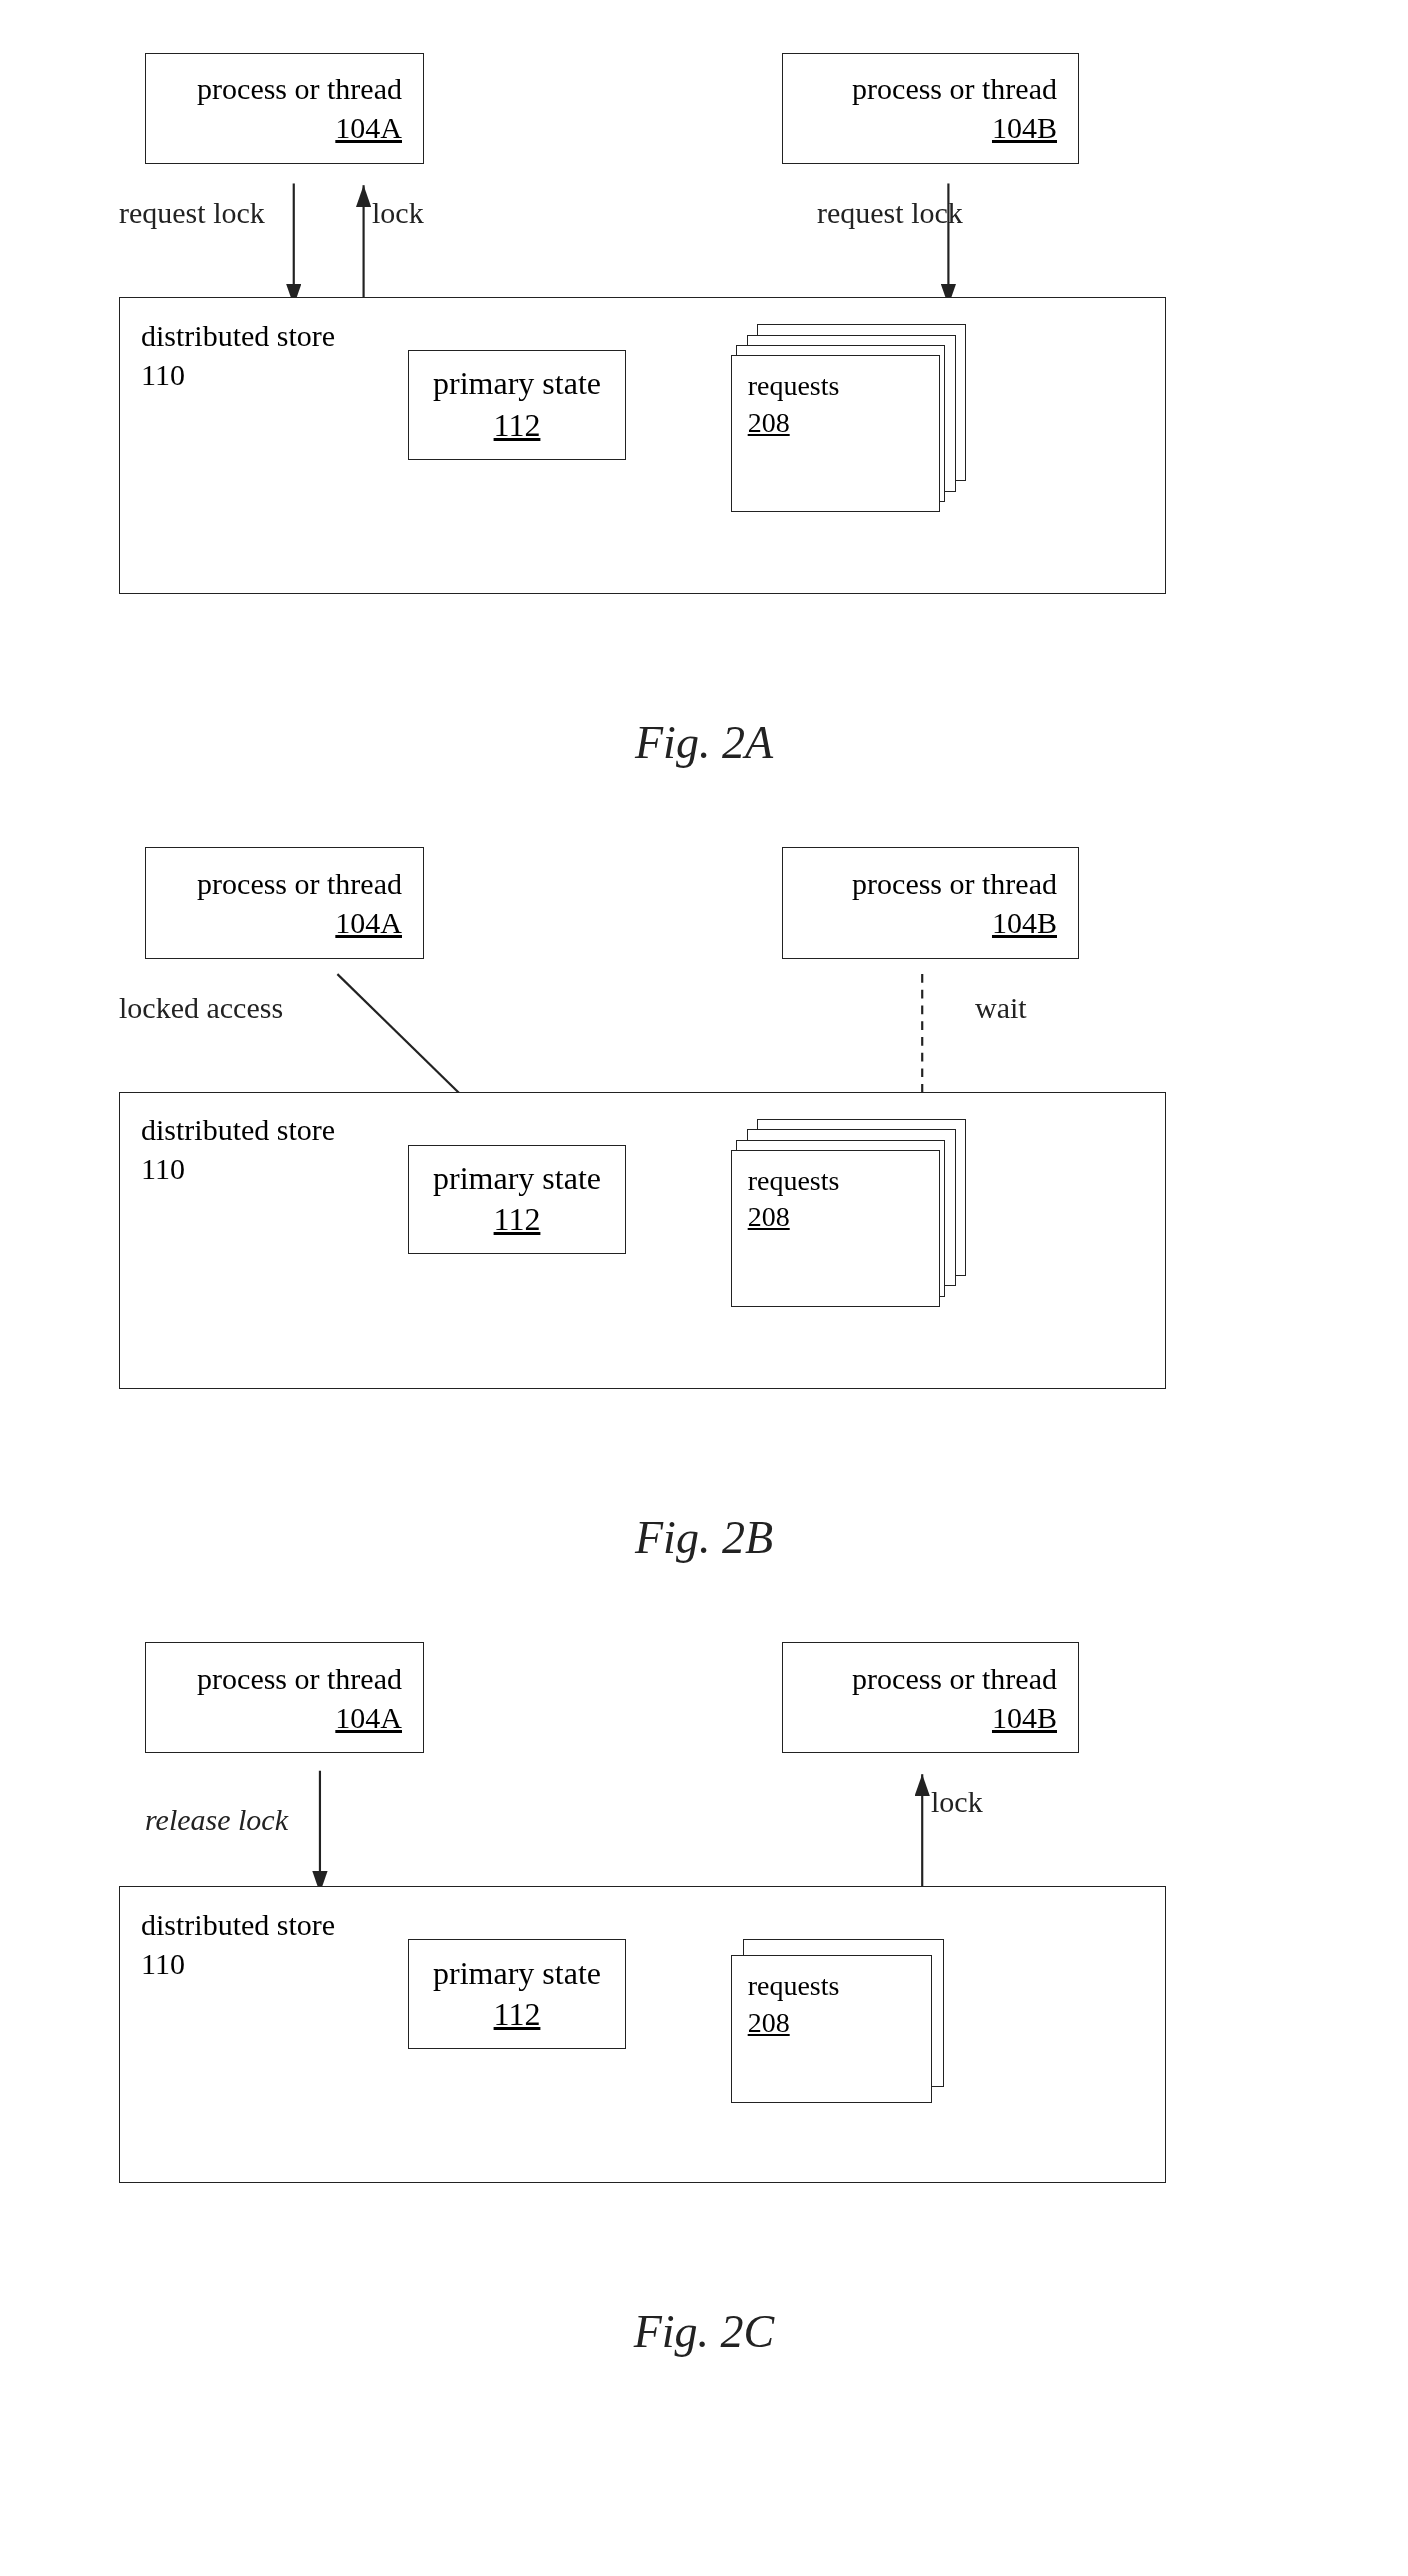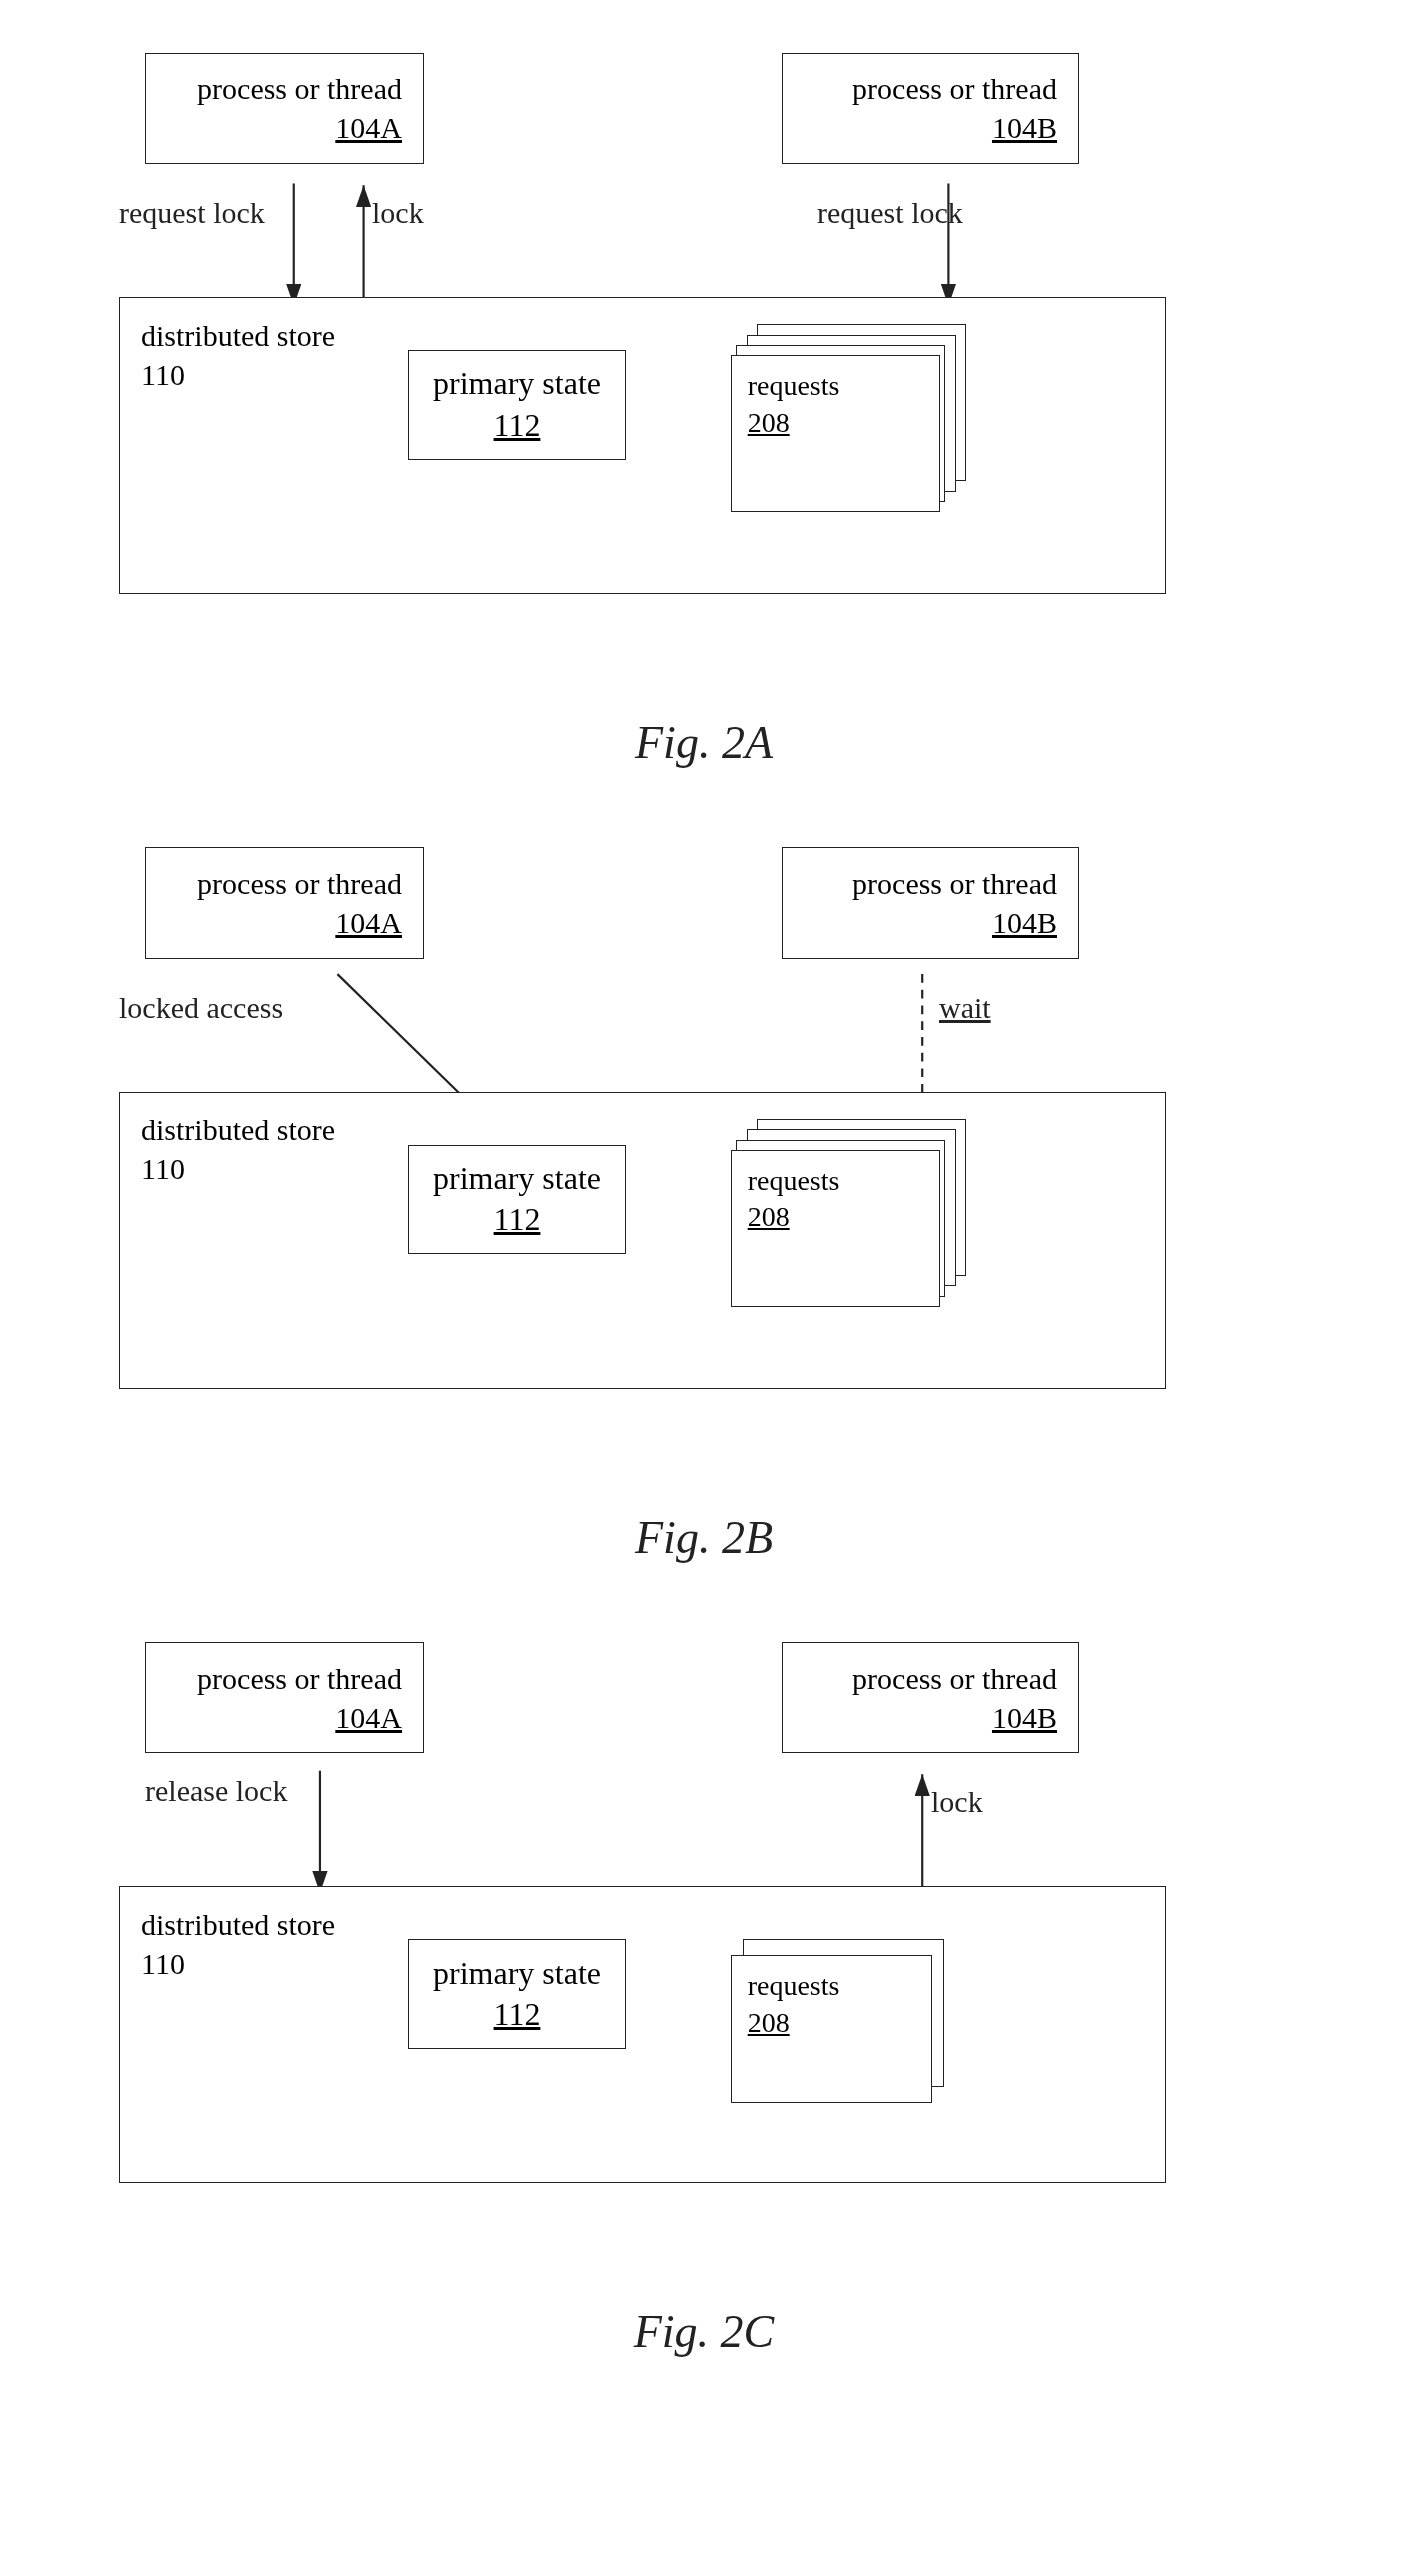--- a/index.html
+++ b/index.html
@@ -220,21 +220,21 @@
       <span class="label-underline">104A</span>
     </div>
 
     <div class="arrow-label" style="left:26px; top:161px;">locked access</div>
 
     <div class="proc-box" style="left:689px; top:17.5px; width:297px;">
       <span>process or thread</span>
       <span class="label-underline">104B</span>
     </div>
 
-    <div class="arrow-label" style="left:846px; top:161px;text-decoration:underline;">wait</div>
+    <div class="arrow-label" style="left:882px; top:161px;">wait</div>
 
     <div class="store-box" style="left:26px; top:262px; width:1047px; height:297px;">
       <div class="store-label-text">
         <span>distributed store</span>
         <span class="label-underline">110</span>
       </div>
 
       <div class="inner-box" style="left:288px; top:52px; width:218px;">
         <span>primary state</span>
         <span class="label-underline">112</span>
@@ -270,21 +270,21 @@
       <line x1="260" y1="168" x2="260" y2="308" stroke="#222" stroke-width="2.5" marker-end="url(#ah2c1)"></line>
 
       <line x1="950" y1="310" x2="950" y2="172" stroke="#222" stroke-width="2.5" marker-end="url(#ah2c2)"></line>
     </svg>
 
     <div class="proc-box" style="left:52px; top:17.5px; width:279px;">
       <span>process or thread</span>
       <span class="label-underline">104A</span>
     </div>
 
-    <div class="arrow-label" style="left:52px; top:150px;">release lock</div>
+    <div class="arrow-label" style="left:52px; top:179px;font-style:italic;">release lock</div>
 
     <div class="proc-box" style="left:689px; top:17.5px; width:297px;">
       <span>process or thread</span>
       <span class="label-underline">104B</span>
     </div>
 
     <div class="arrow-label" style="left:838px; top:161px;">lock</div>
 
     <div class="store-box" style="left:26px; top:262px; width:1047px; height:297px;">
       <div class="store-label-text">

